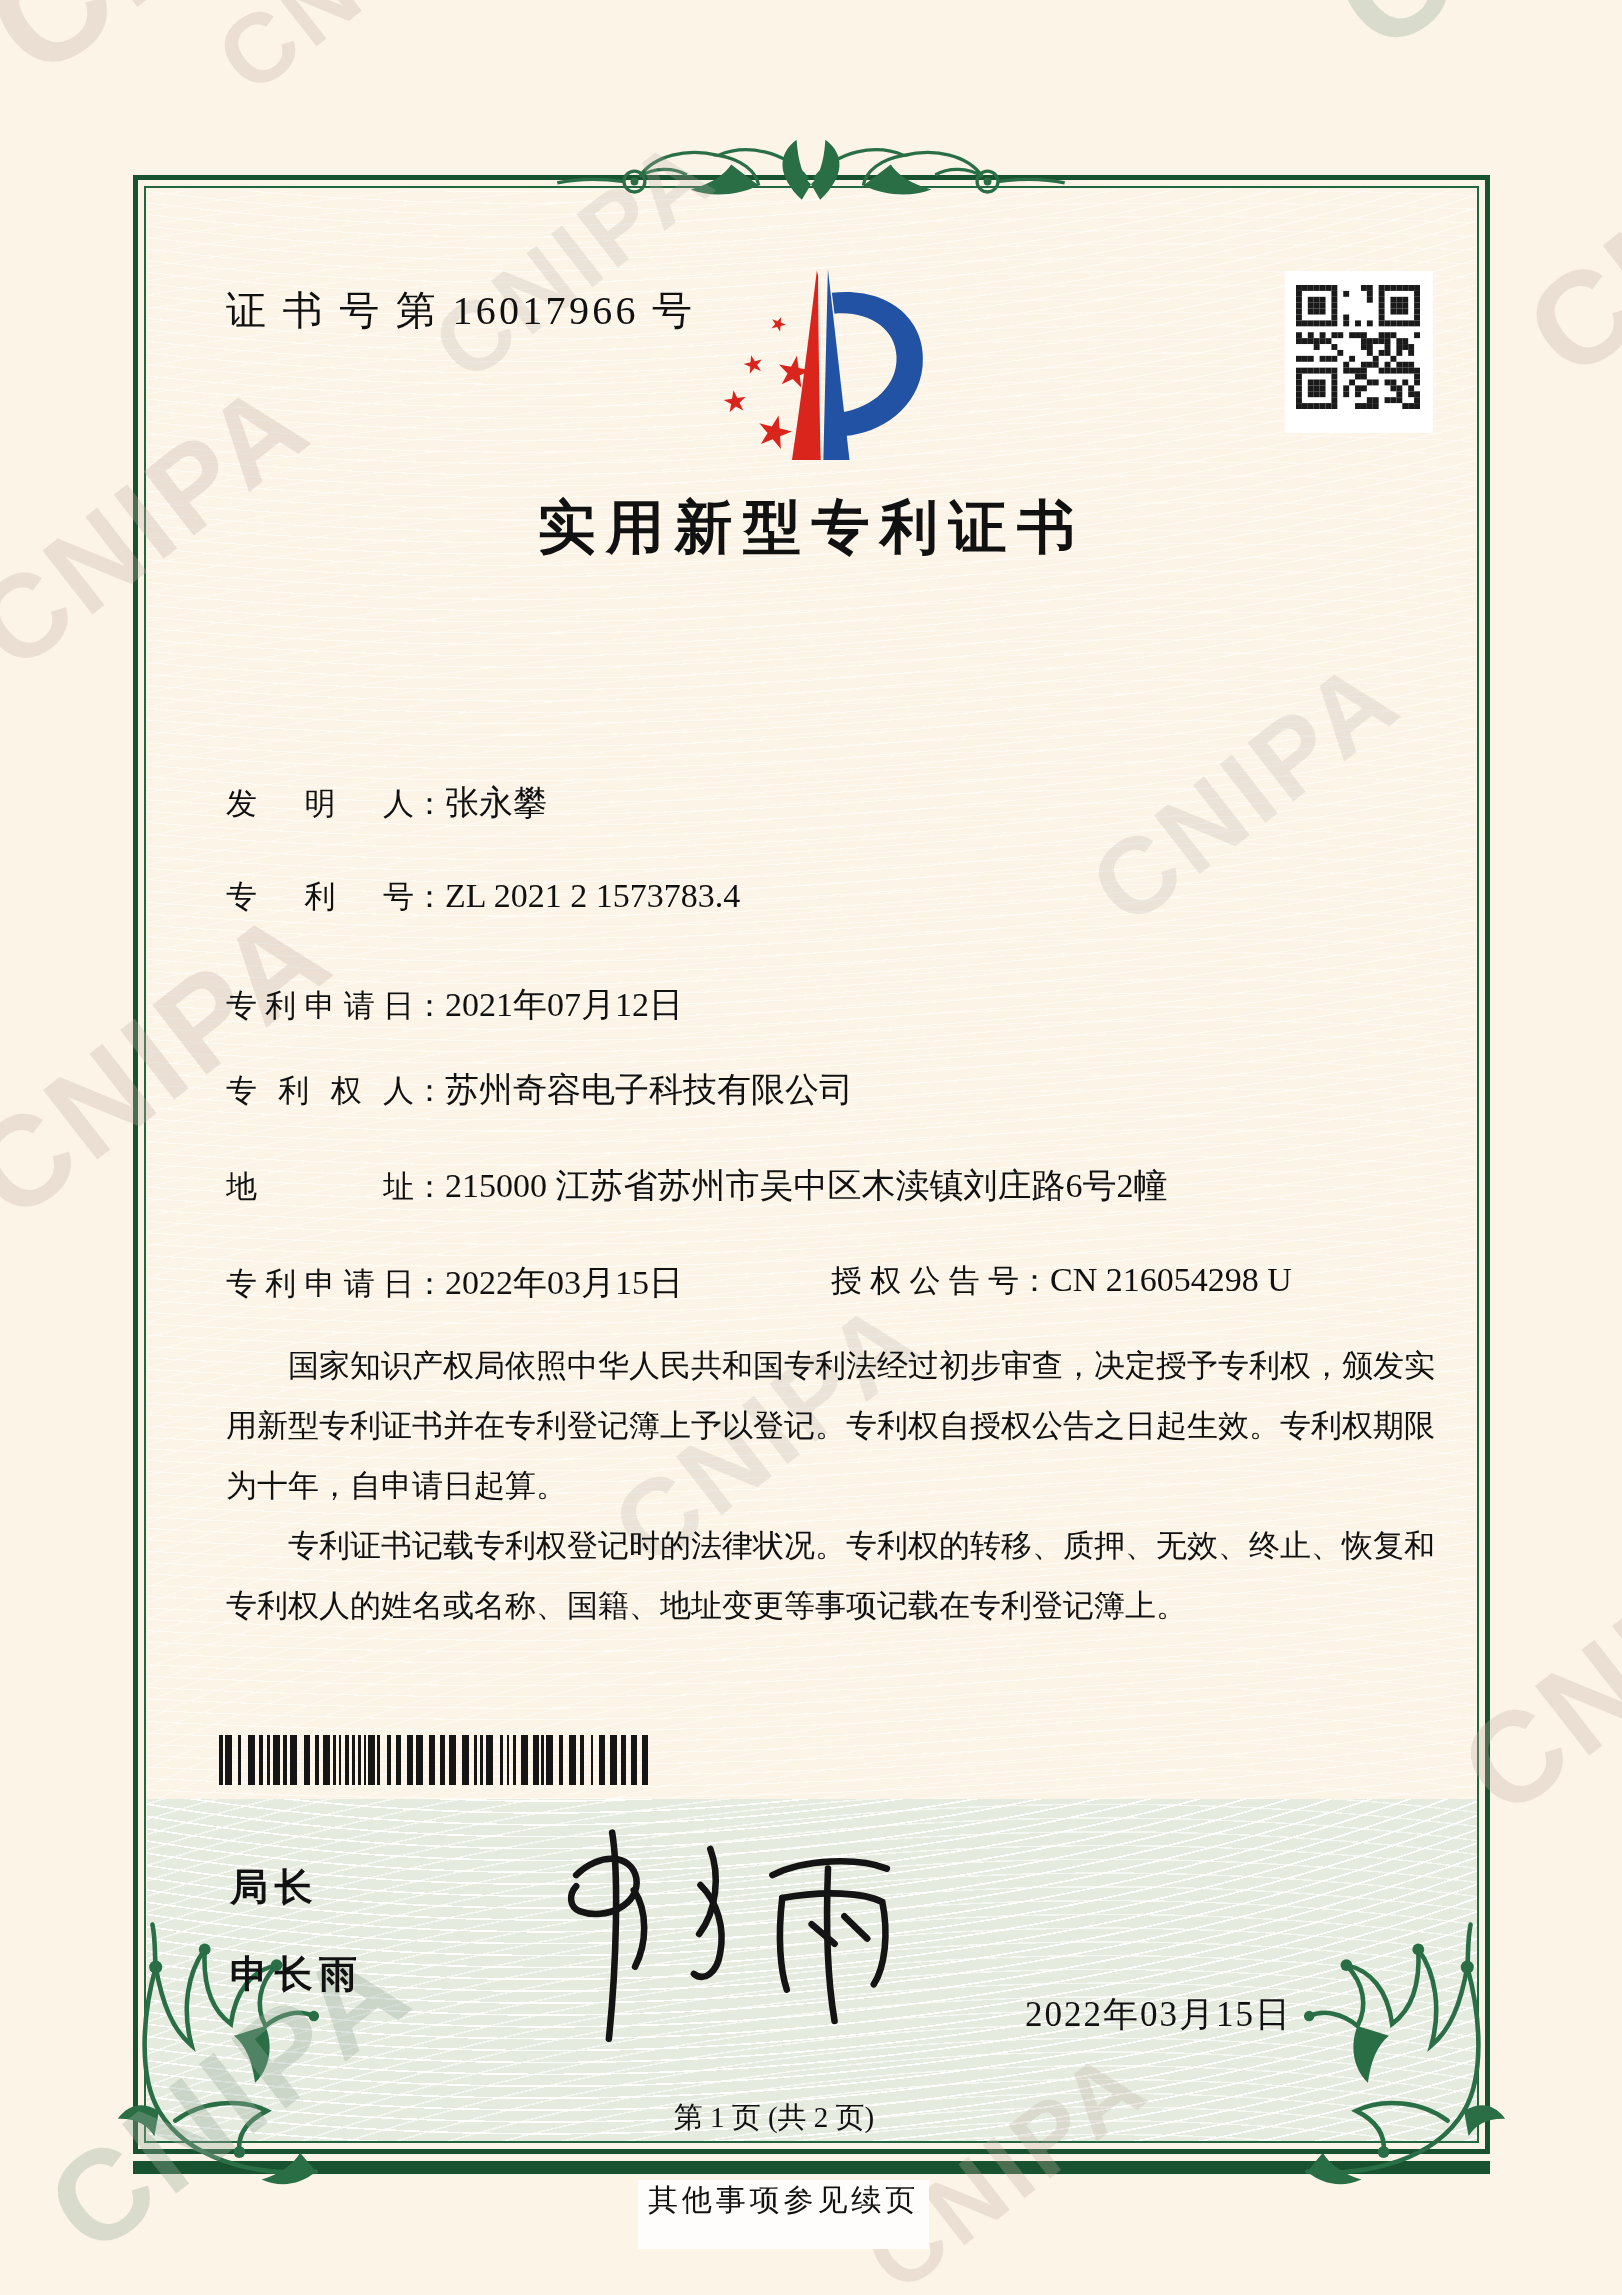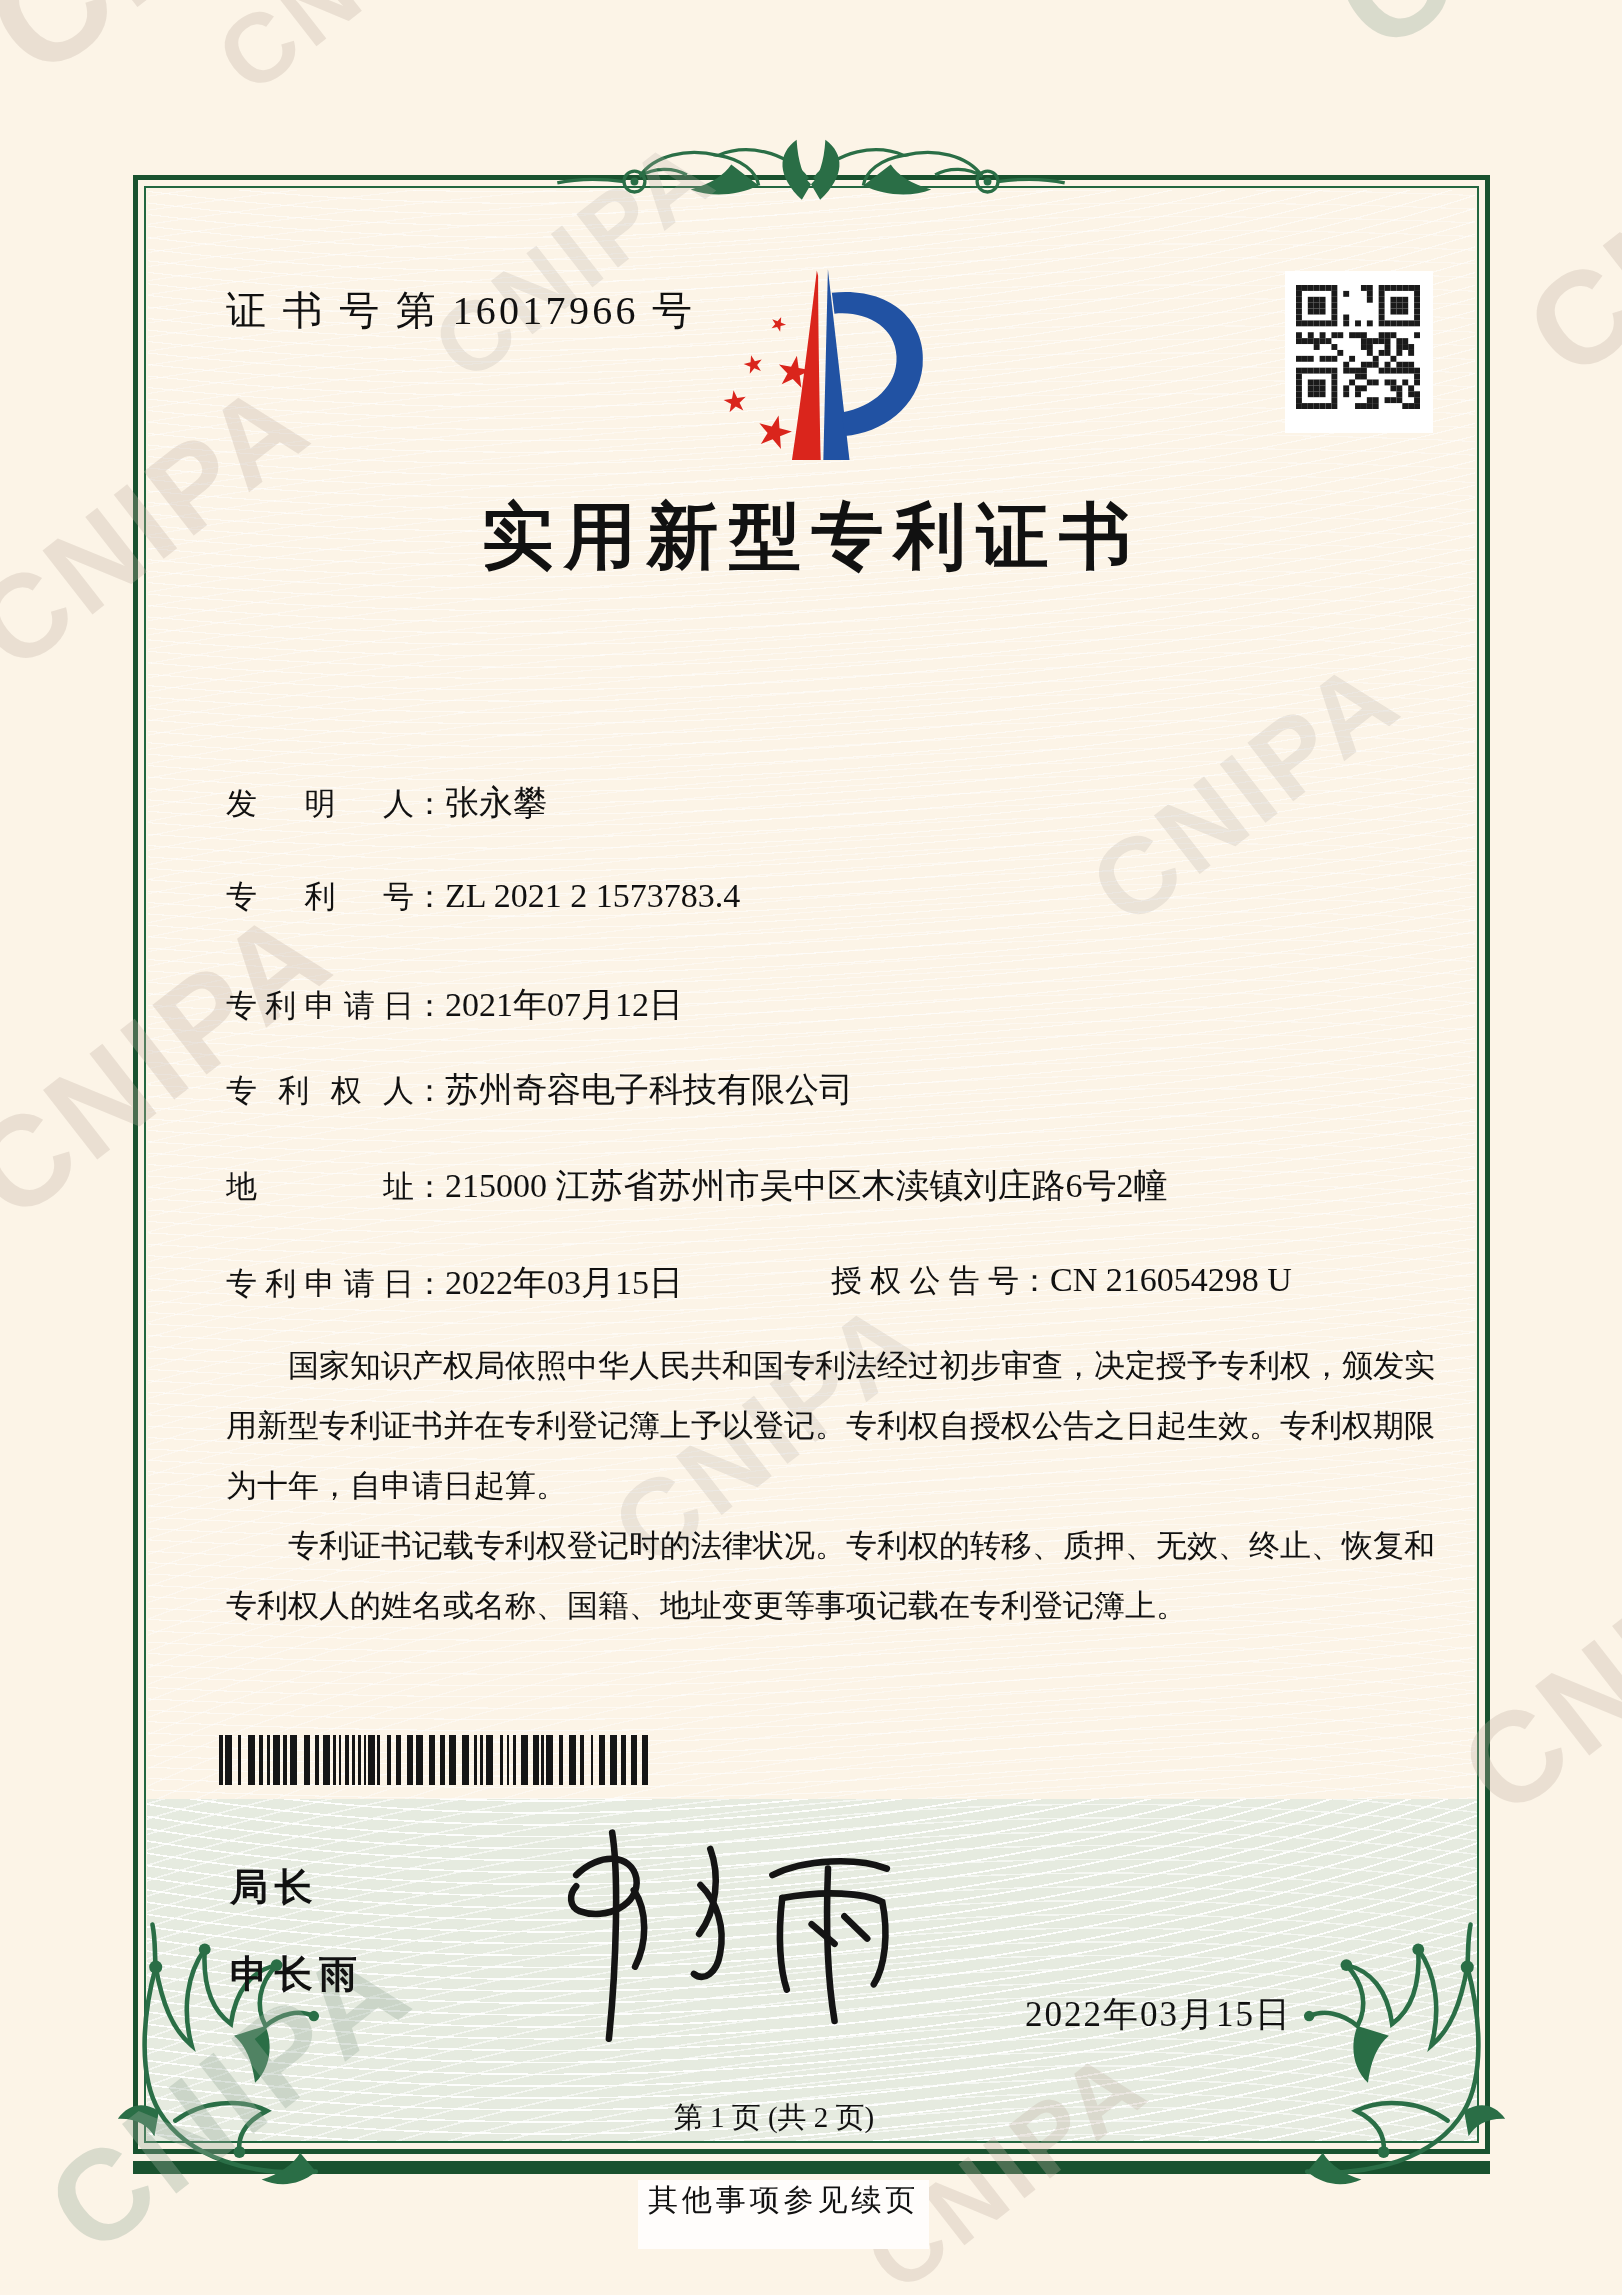--- a/index.html
+++ b/index.html
@@ -62,21 +62,21 @@
   .wm11{left:19.6px;top:2166px;font-size:128px;}
   .wm12{left:844px;top:2225px;font-size:98px;}
   
   .content{position:absolute;left:0;top:0;width:1623px;height:2295px;z-index:4;}
   .cert-no{position:absolute;left:226px;top:283px;font-size:40px;letter-spacing:3.3px;}
   .logo{position:absolute;left:701px;top:268px;width:229px;height:196px;}
   .qr-box{position:absolute;left:1285px;top:271px;width:148px;height:162px;background:#fff;}
   .qr-box svg{position:absolute;left:11px;top:14.4px;}
   .title{
     position:absolute;left:0;right:0;top:489px;text-align:center;
-    font-size:72px;font-weight:bold;letter-spacing:10.5px;
+    font-size:58px;font-weight:bold;letter-spacing:10.5px;
   }
   .row{position:absolute;left:226px;width:1243px;font-size:34px;white-space:nowrap;}
   .f-label{display:inline-block;width:188px;font-size:31px;text-align:justify;text-align-last:justify;vertical-align:baseline;}
   .f-colon{font-size:31px;}
   .f-value{font-size:34px;}
   .pair2{position:absolute;left:605px;top:0;}
   .paras{
     position:absolute;left:226px;top:1336px;width:1209px;
     font-size:31px;line-height:60px;text-align:justify;
   }

